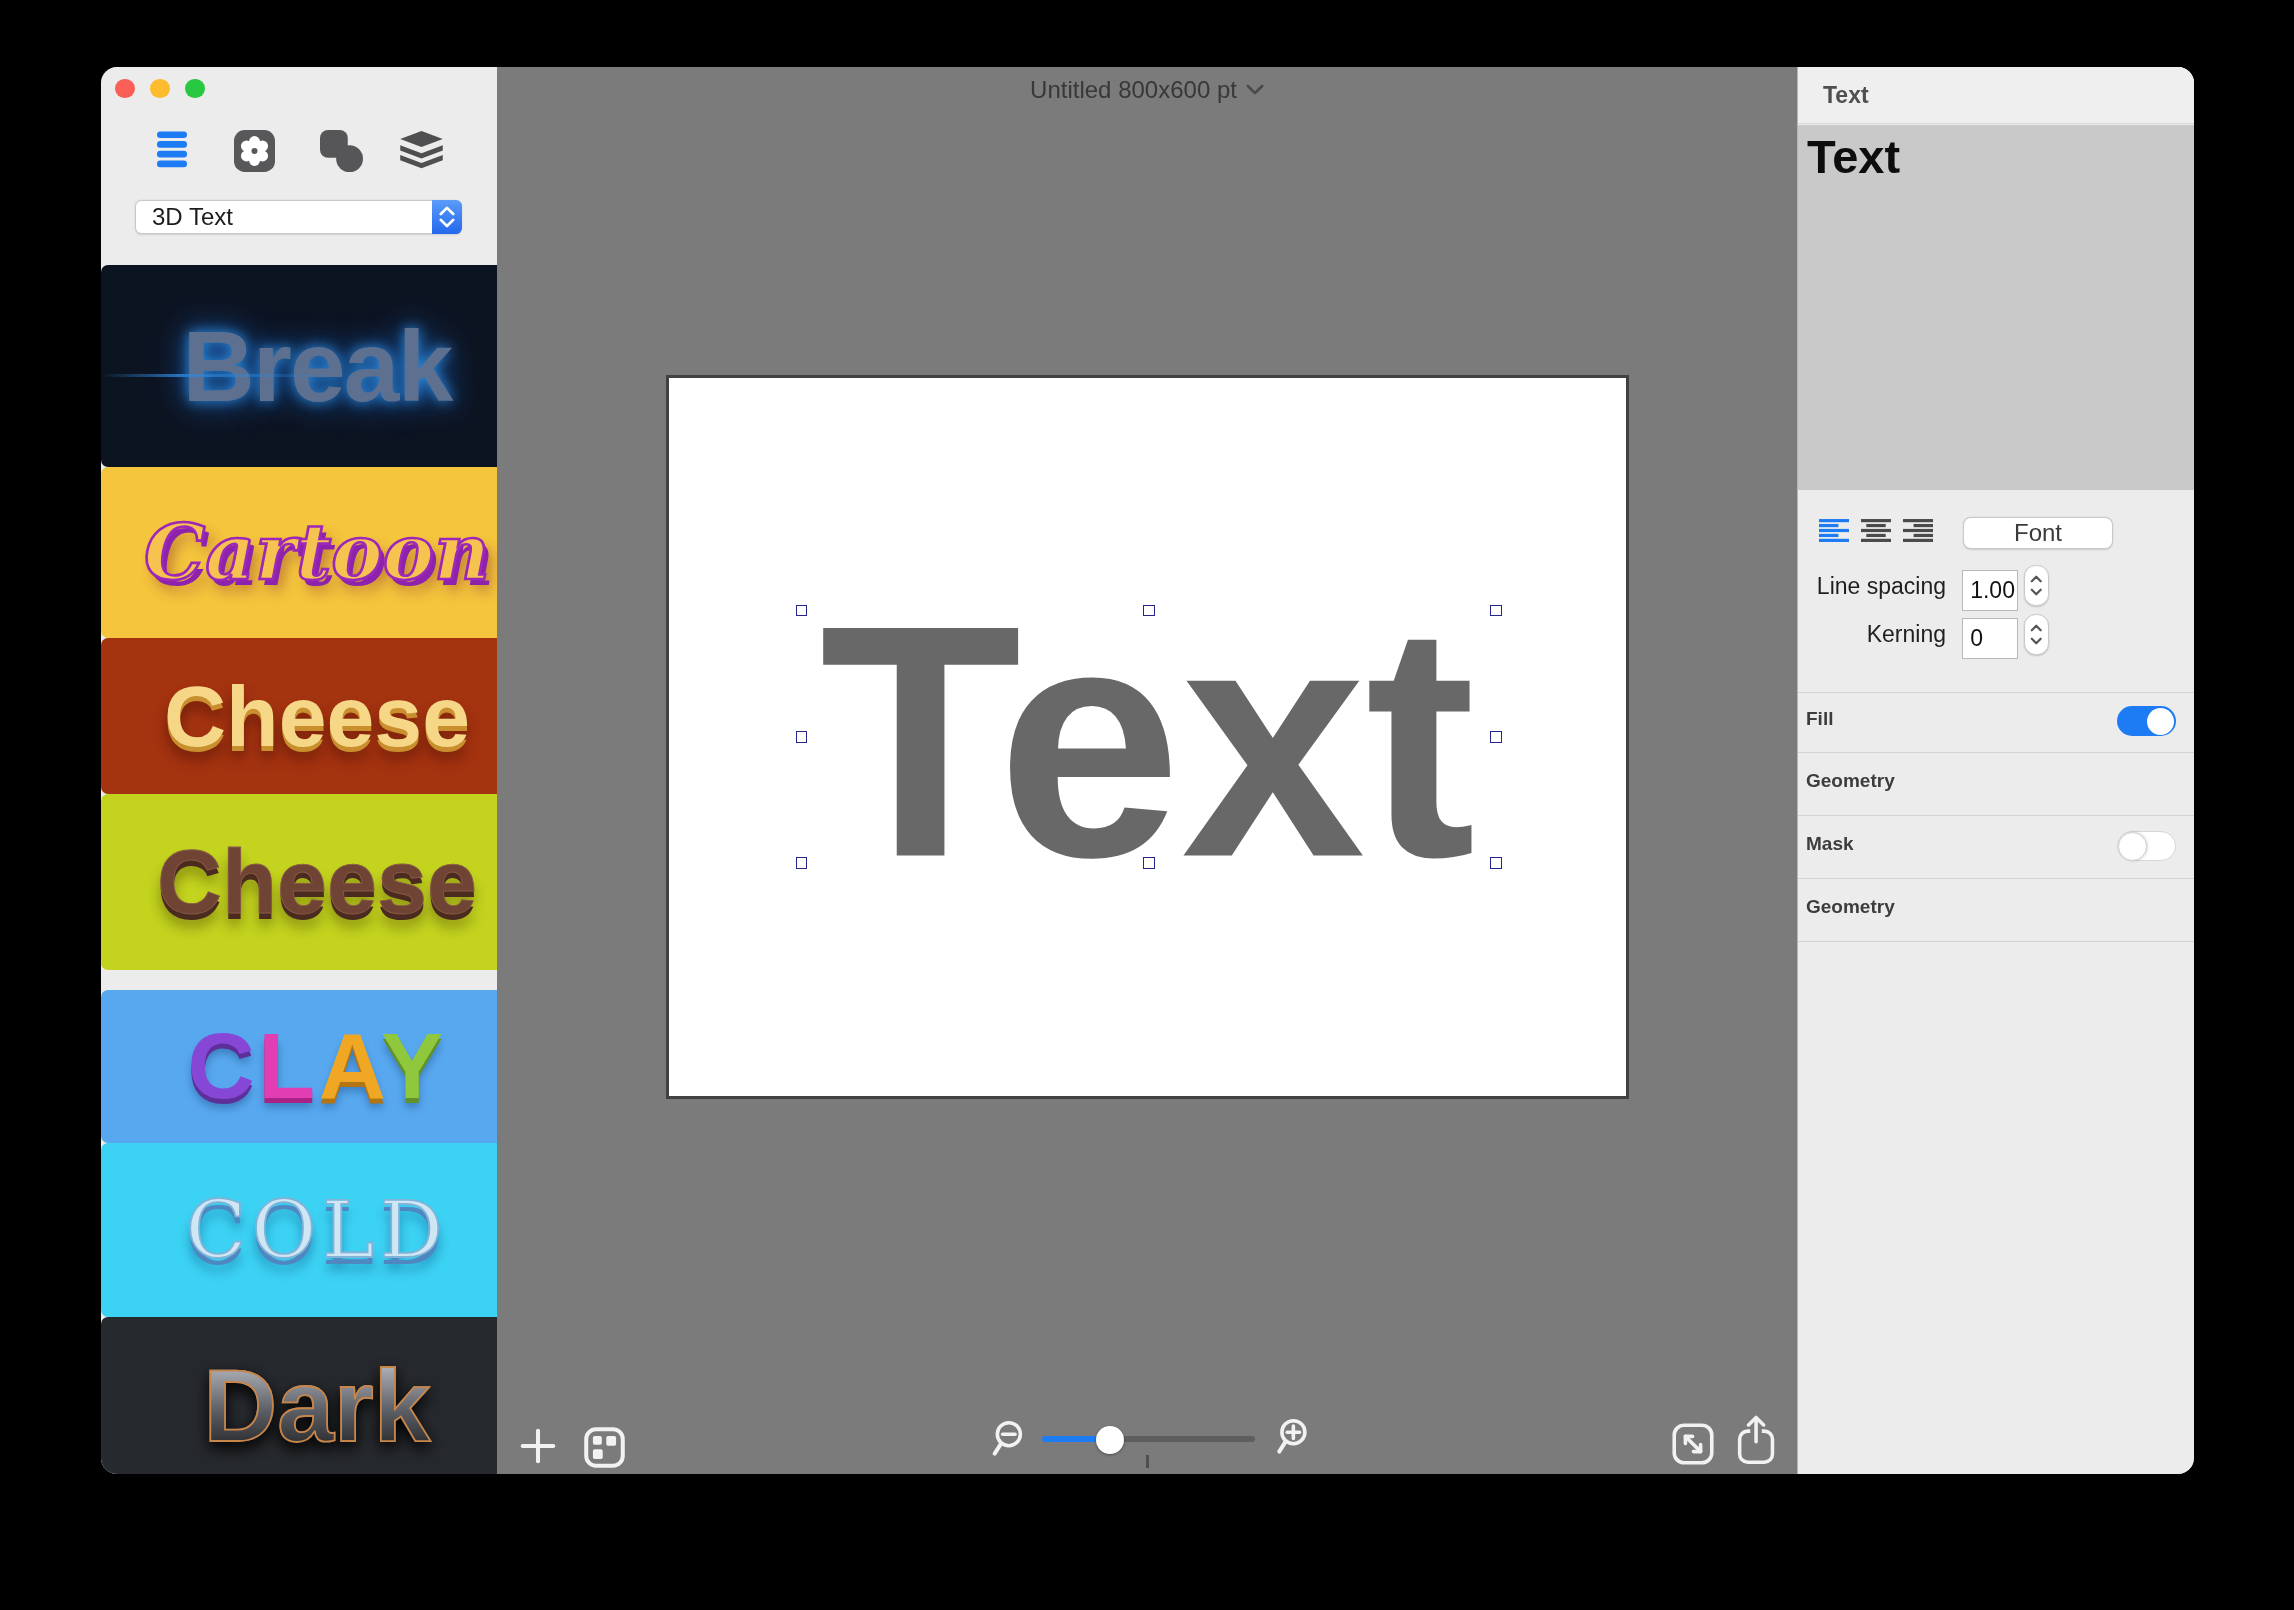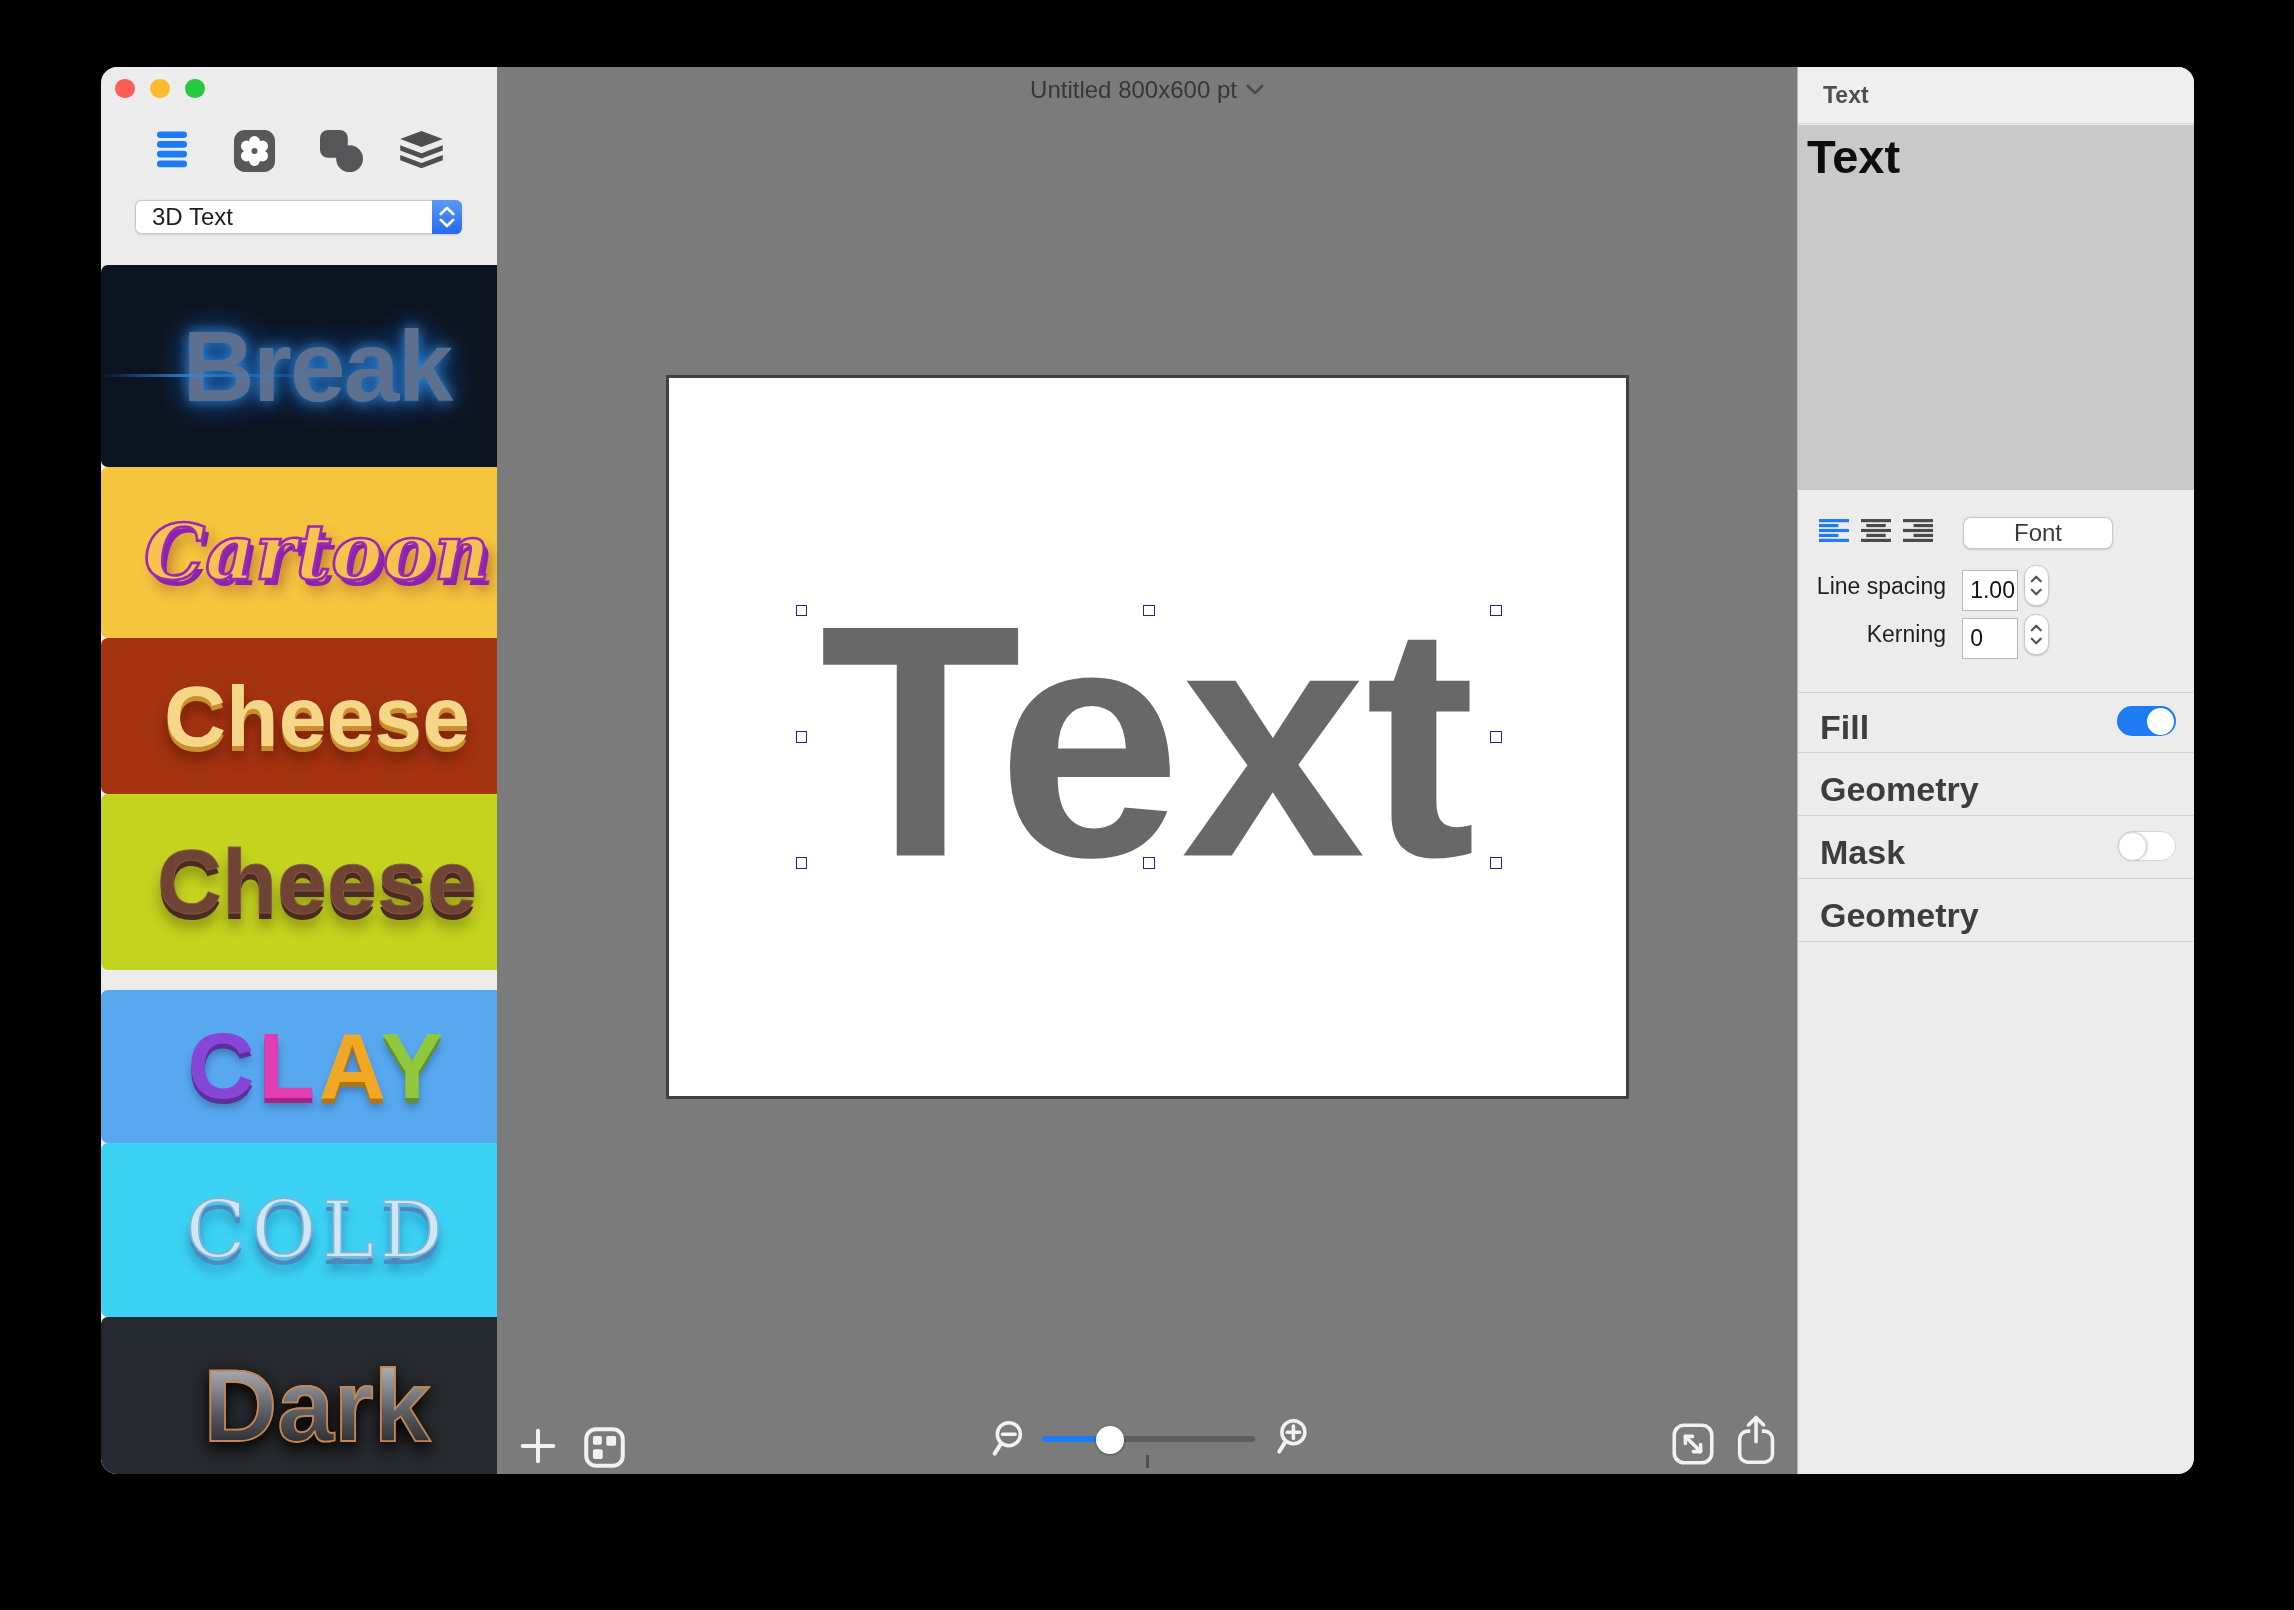--- a/index.html
+++ b/index.html
@@ -58,21 +58,21 @@
   .panel-header{position:absolute;left:0;top:0;width:100%;height:57px;background:#efefef;border-bottom:0.9px solid #d9d9d9;}
   .panel-header span{position:absolute;left:25px;top:0;line-height:57px;font-size:23px;font-weight:bold;color:#4f4f4f;}
   .panel-editor{position:absolute;left:0;top:58px;width:100%;height:365px;background:#c9c9c9;}
   .panel-editor span{position:absolute;left:9px;top:3.6px;font-size:47px;font-weight:bold;color:#0d0d0d;}
   .align-btn{position:absolute;top:452px;cursor:pointer;}
   .font-btn{position:absolute;left:165px;top:450px;width:150px;height:32px;background:#fff;border:0.9px solid #c9c9c9;border-radius:8px;box-shadow:0 0.9px 1.8px rgba(0,0,0,.15);font-size:24px;color:#3a3a3a;text-align:center;line-height:30px;cursor:pointer;}
   .fld-label{position:absolute;left:0;width:148px;text-align:right;font-size:23px;color:#1f1f1f;}
   .val-box{position:absolute;left:164px;width:56px;height:41px;border:1.8px solid #b9b9b9;background:#fff;font-size:23px;color:#111;padding:0 0 0 7.2px;border-radius:0;outline:none;}
   .stepper{position:absolute;left:226px;width:25px;height:41px;background:#fff;border:0.9px solid #c9c9c9;border-radius:11.6px;box-shadow:0 0.9px 1.8px rgba(0,0,0,.18);display:flex;flex-direction:column;align-items:center;justify-content:center;gap:4.5px;cursor:pointer;}
   .sep{position:absolute;left:0;width:100%;height:0.9px;background:#d2d2d2;}
-  .sec-label{position:absolute;left:22px;height:27px;font-size:34px;font-weight:bold;color:#3d3d3d;}
+  .sec-label{position:absolute;left:8px;height:27px;font-size:19px;font-weight:bold;color:#3d3d3d;}
   .toggle{position:absolute;left:319px;width:59px;height:30px;border-radius:15px;cursor:pointer;}
   .toggle.on{background:#1d7bf4;}
   .toggle.on .knob{position:absolute;right:1.8px;top:1.8px;width:27px;height:27px;border-radius:50%;background:#fff;}
   .toggle.off{background:#fff;border:0.9px solid #d6d6d6;}
   .toggle.off .knob{position:absolute;left:0;top:0;width:29px;height:29px;border-radius:50%;background:#fff;border:0.9px solid #cfcfcf;box-shadow:0.9px 0 2.7px rgba(0,0,0,.15);}
 </style>
 </head>
 <body>
 
 <div class="stage">

